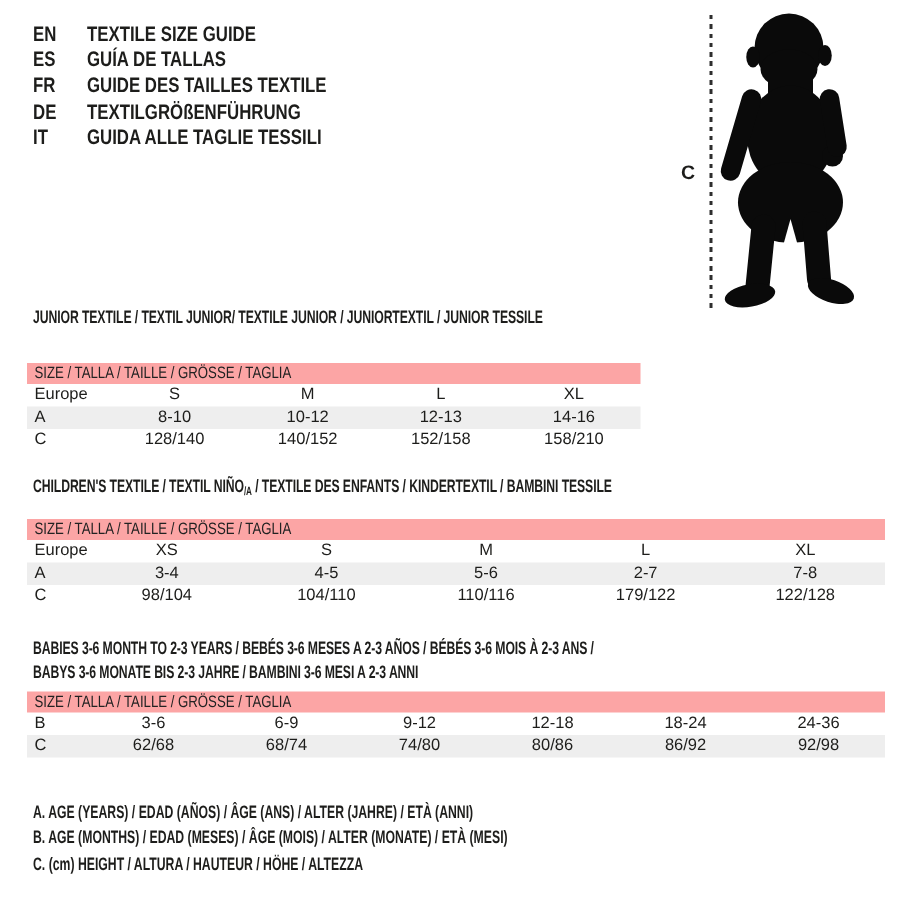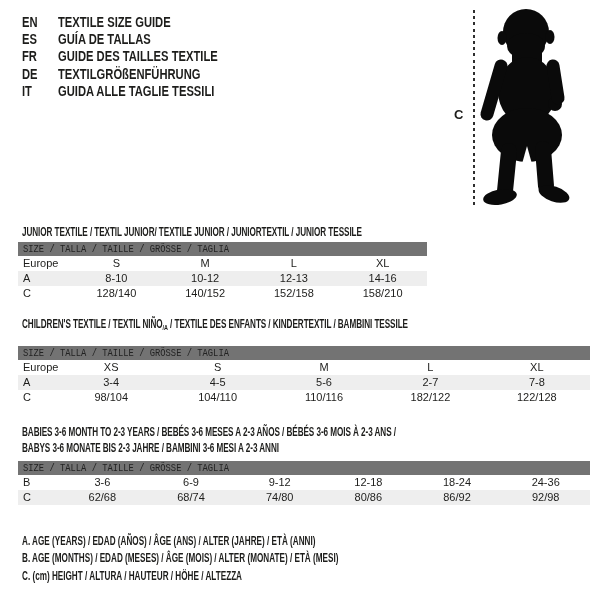--- a/index.html
+++ b/index.html
@@ -24,21 +24,21 @@
   .measure-line{left:473px;top:10px;width:2px;height:197px;
     background-image:repeating-linear-gradient(to bottom,#2e2e2e 0 3px,transparent 3px 6.2px);}
   .measure-label{left:454px;top:107px;font-weight:bold;font-size:13px;}
 
   
   .title{font-weight:bold;font-size:12px;line-height:16px;letter-spacing:-0.1px;}
   .title .sub{font-size:8px;vertical-align:-2px;}
 
   
   .table{font-size:11px;}
-  .band{height:14px;line-height:14px;background:#737373;padding-left:5px;color:#222;font-family:Liberation Mono, monospace;}
+  .band{height:14px;line-height:14px;background:#fca5a5;padding-left:5px;color:#222;}
   .trow{display:flex;height:15px;line-height:15.5px;}
   .table .trow:nth-child(3){background:#eeeeee;}
   .tlabel{padding-left:5px;}
   .t1{width:409px;}
   .t1 .tlabel{width:49px;}
   .t23{width:572px;}
   .t23 .tlabel{width:35px;}
   .tcell{flex:1;text-align:center;}
 
   
@@ -87,21 +87,21 @@
     <line x1="31" y1="145" x2="27" y2="185" stroke-width="16"></line>
     <line x1="65" y1="143" x2="68" y2="180" stroke-width="16"></line>
   </g>
   <g fill="#0a0a0a">
     <ellipse cx="22" cy="191" rx="17" ry="7.5" transform="rotate(-10 22 191)"></ellipse>
     <ellipse cx="76" cy="188" rx="16" ry="7.5" transform="rotate(18 76 188)"></ellipse>
   </g>
   <polygon points="44,158 54,158 49,140" fill="#ffffff"></polygon>
 </svg>
 
-<div class="abs title" style="left:22px;top:224px;">
+<div class="abs title" style="left:22px;top:203px;">
   <span class="cond">JUNIOR TEXTILE / TEXTIL JUNIOR/ TEXTILE JUNIOR / JUNIORTEXTIL / JUNIOR TESSILE</span>
 </div>
 <div class="abs table t1" style="left:18px;top:242px;">
   <div class="band">
     <span class="cond80">SIZE / TALLA / TAILLE / GRÖSSE / TAGLIA</span>
   </div>
   <div class="trow">
     <span class="tlabel">Europe</span>
     <span class="tcell">S</span>
     <span class="tcell">M</span>
@@ -145,21 +145,21 @@
     <span class="tcell">4-5</span>
     <span class="tcell">5-6</span>
     <span class="tcell">2-7</span>
     <span class="tcell">7-8</span>
   </div>
   <div class="trow">
     <span class="tlabel">C</span>
     <span class="tcell">98/104</span>
     <span class="tcell">104/110</span>
     <span class="tcell">110/116</span>
-    <span class="tcell">182/122</span>
+    <span class="tcell">179/122</span>
     <span class="tcell">122/128</span>
   </div>
 </div>
 
 <div class="abs title" style="left:22px;top:424px;">
   <div><span class="cond">BABIES 3-6 MONTH TO 2-3 YEARS / BEBÉS 3-6 MESES A 2-3 AÑOS / BÉBÉS 3-6 MOIS À 2-3 ANS /</span></div>
   <div><span class="cond">BABYS 3-6 MONATE BIS 2-3 JAHRE / BAMBINI 3-6 MESI A 2-3 ANNI</span></div>
 </div>
 <div class="abs table t23" style="left:18px;top:461px;">
   <div class="band">

